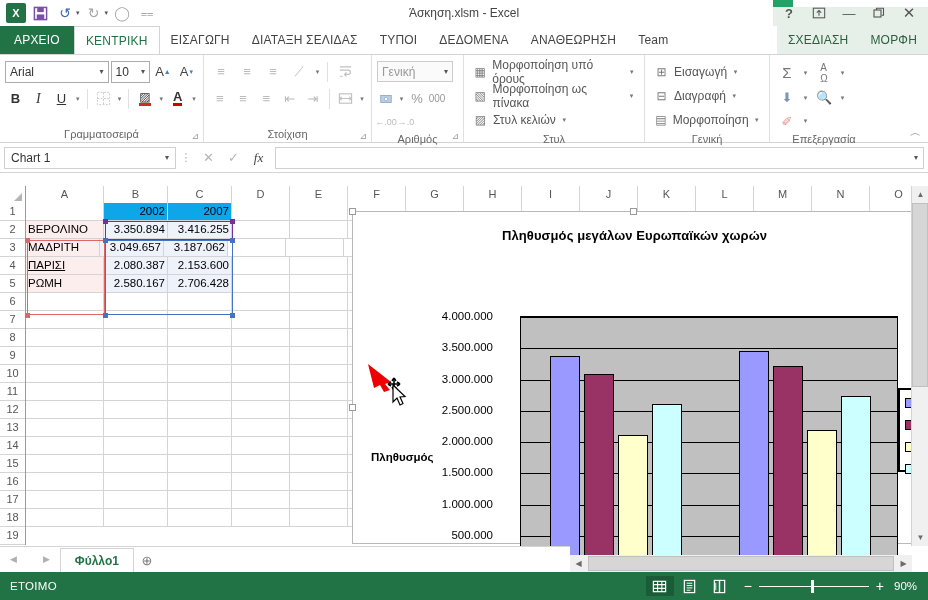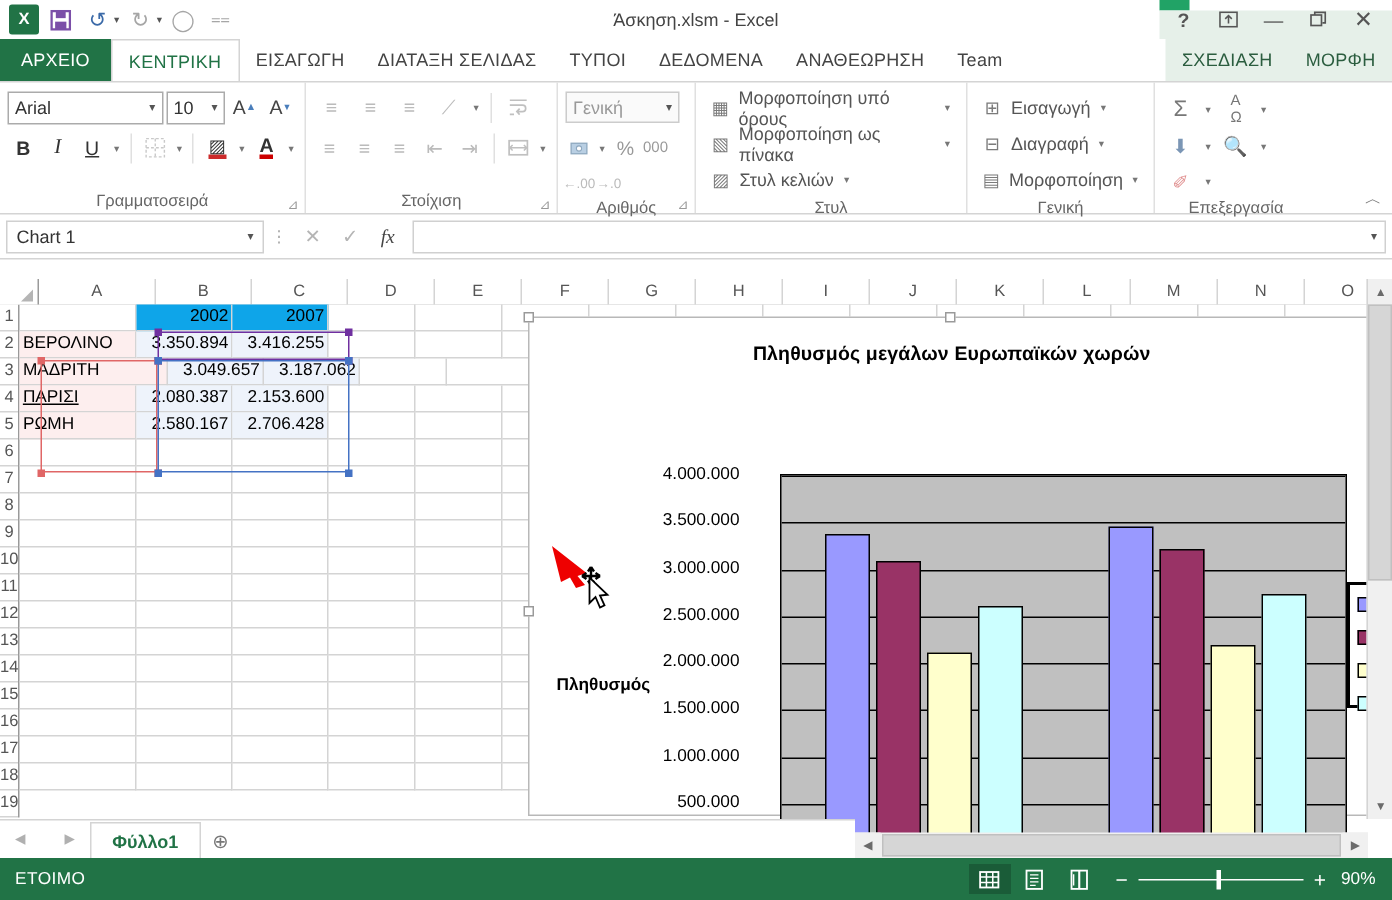--- a/index.html
+++ b/index.html
@@ -630,21 +630,21 @@
           <div class="cell" style="width: 58px;"></div>
           <div class="cell" style="width: 58px;"></div>
           <div class="cell" style="width: 58px;"></div>
           <div class="cell" style="width: 58px;"></div>
           <div class="cell" style="width: 58px;"></div>
           <div class="cell" style="width: 58px;"></div>
           <div class="cell" style="width: 58px;"></div>
           <div class="cell" style="width: 58px;"></div>
         </div>
         <div class="crow">
-          <div class="cell tint-pink" style="width: 99px;">ΜΑΔΡΙΤΗ</div>
+          <div class="cell tint-pink" style="width: 74px;">ΜΑΔΡΙΤΗ</div>
           <div class="cell r tint-blue" style="width: 64px;">3.049.657</div>
           <div class="cell r tint-blue" style="width: 64px;">3.187.062</div>
           <div class="cell" style="width: 58px;"></div>
           <div class="cell" style="width: 58px;"></div>
           <div class="cell" style="width: 58px;"></div>
           <div class="cell" style="width: 58px;"></div>
           <div class="cell" style="width: 58px;"></div>
           <div class="cell" style="width: 58px;"></div>
           <div class="cell" style="width: 58px;"></div>
           <div class="cell" style="width: 58px;"></div>

